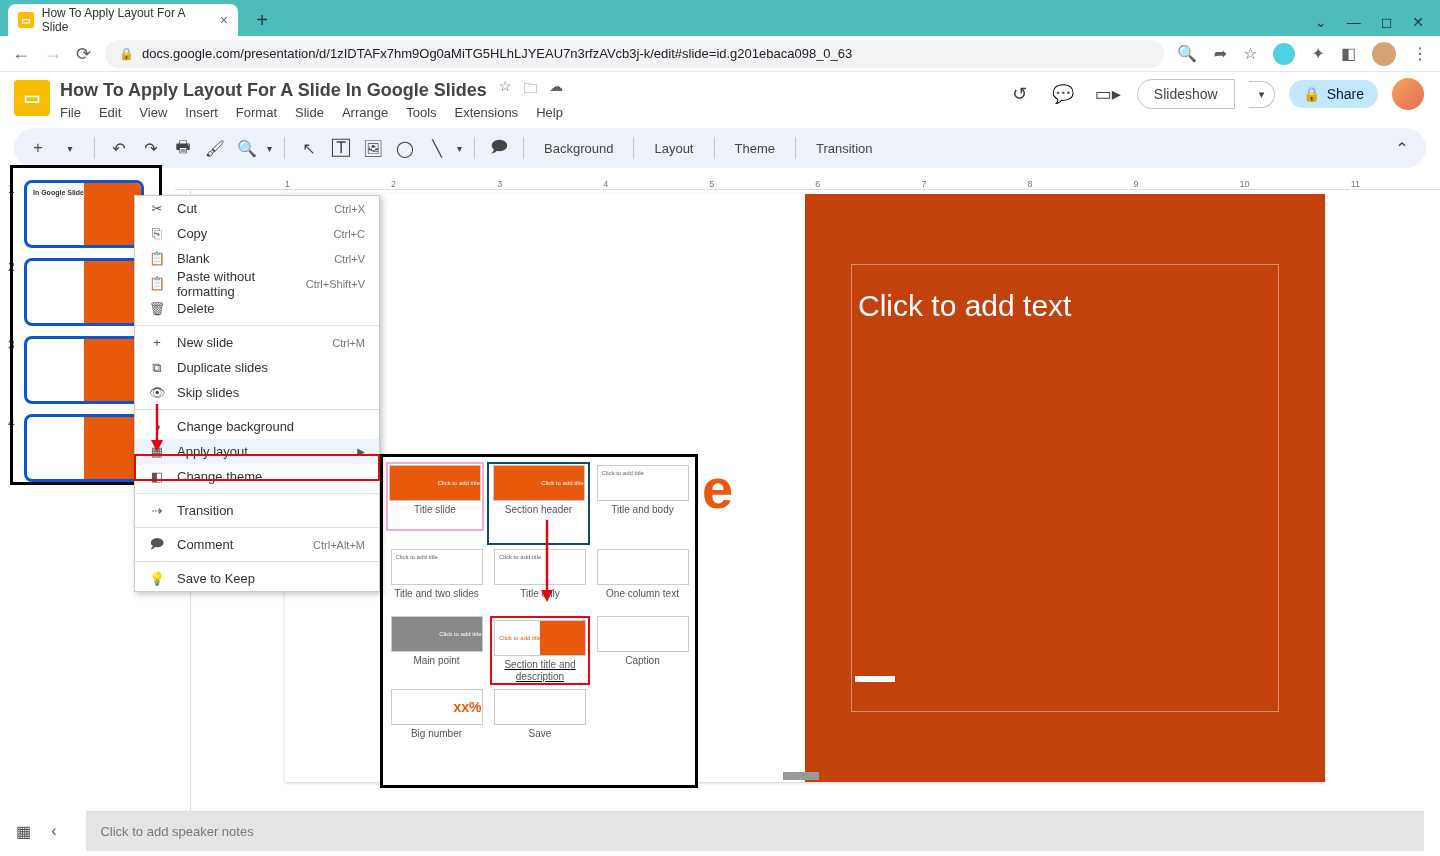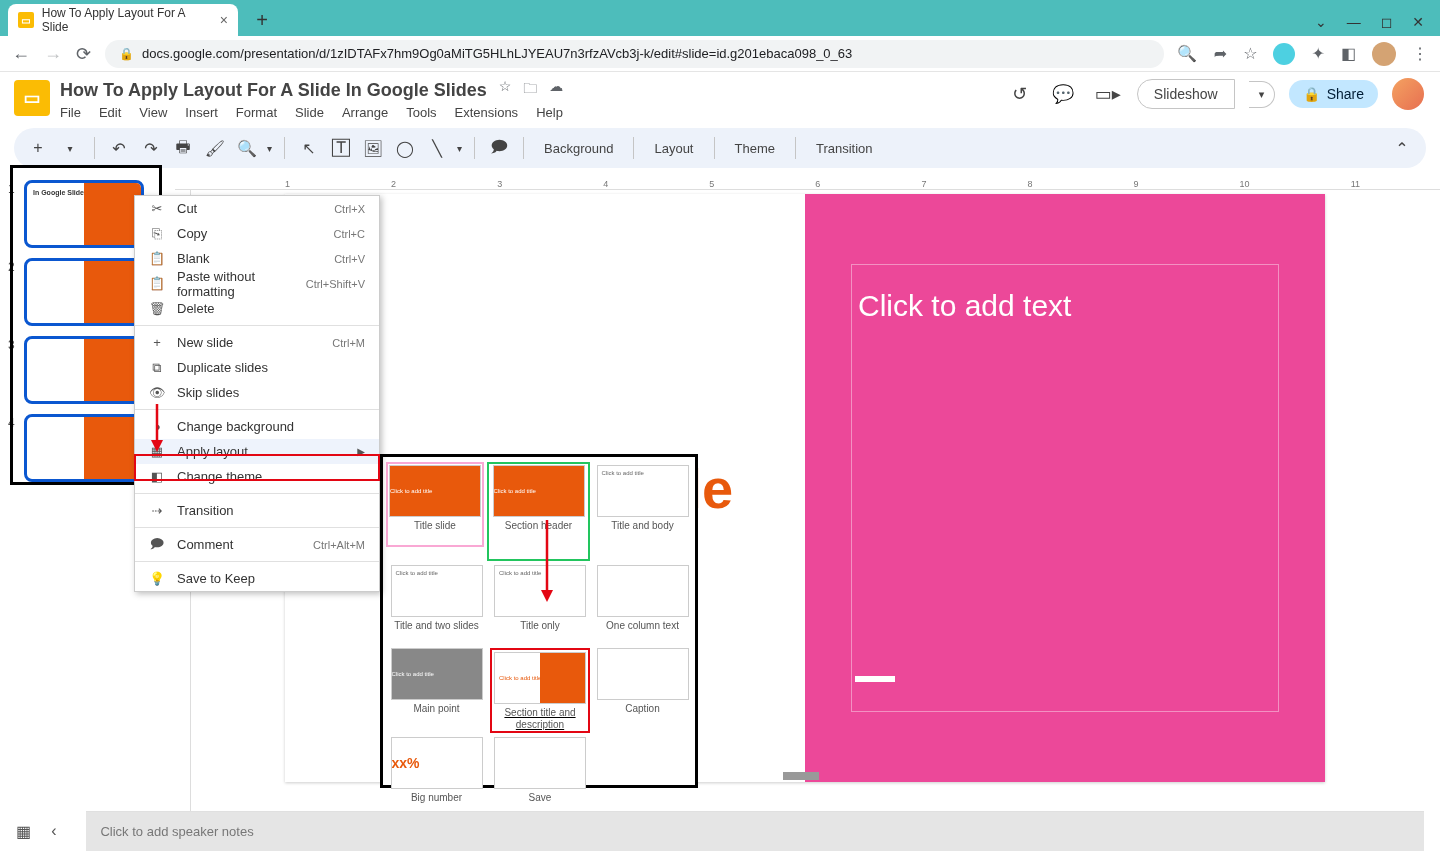--- a/index.html
+++ b/index.html
@@ -52,40 +52,40 @@
 .thumb .thumb-text { position:absolute; left:6px; top:6px; font-size:7px; font-weight:bold; color:#333; line-height:1.1; }
 .black-frame1 { position:absolute; left:10px; top:165px; width:152px; height:320px; border:3px solid #000; pointer-events:none; }
 .canvas-area { flex:1; position:relative; background:#fff; }
 .ruler-h { height:16px; border-bottom:1px solid #ddd; }
 .ruler-v { position:absolute; left:0; top:16px; width:16px; bottom:0; border-right:1px solid #ddd; }
 .ruler-ticks-h { position:absolute; left:110px; right:80px; top:0; height:16px; font-size:9px; color:#777; display:flex; justify-content:space-between; align-items:flex-end; padding-bottom:1px; }
 
 .slide-canvas { position:absolute; left:110px; top:20px; width:1040px; height:588px; background:#fff; box-shadow:0 1px 3px rgba(0,0,0,0.2); }
 .slide-left { position:absolute; left:0; top:0; bottom:0; width:520px; display:flex; align-items:center; justify-content:center; }
 .slide-title-ph { font-size:56px; font-weight:700; color:#e8590c; text-align:center; }
-.slide-right { position:absolute; right:0; top:0; bottom:0; width:520px; background:#ec4899; }
+.slide-right { position:absolute; right:0; top:0; bottom:0; width:520px; background:#c2410c; }
 .slide-text-box { position:absolute; left:46px; right:46px; top:70px; bottom:70px; border:1px solid rgba(255,255,255,0.4); padding:24px 0; }
 .slide-text { font-size:30px; color:#fff; padding-left:6px; }
 .slide-accent { position:absolute; left:50px; bottom:100px; width:40px; height:6px; background:#fff; }
 .canvas-flap { position:absolute; left:608px; top:598px; width:36px; height:8px; background:#999; }
 
 
 .ctx-menu { position:absolute; left:134px; top:195px; width:246px; background:#fff; border:1px solid #ccc; box-shadow:2px 2px 6px rgba(0,0,0,0.25); font-size:13px; color:#333; z-index:10; }
 .ctx-item { display:flex; align-items:center; height:25px; padding:0 14px; gap:12px; }
 .ctx-item.hover { background:#eef3fc; }
 .ctx-sc { margin-left:auto; font-size:11px; color:#777; }
 .ctx-sep { height:1px; background:#e0e0e0; margin:4px 0; }
 .ctx-arrow { margin-left:auto; font-size:10px; color:#555; }
 .ctx-hl { position:absolute; left:134px; top:454px; width:246px; height:27px; border:2px solid #e30613; z-index:11; pointer-events:none; }
 .ctx-ico { width:16px; text-align:center; color:#555; font-size:13px; }
 
 .black-frame2 { position:absolute; left:380px; top:454px; width:318px; height:334px; border:3px solid #000; background:#fff; z-index:9; padding:8px 6px; }
 .lay-grid { display:grid; grid-template-columns:repeat(3,1fr); gap:4px 6px; }
 .lay-cell { display:flex; flex-direction:column; align-items:center; }
-.lay-thumb { width:92px; height:52px; border:1px solid #ccc; background:#fff; position:relative; font-size:6px; display:flex; align-items:center; justify-content:flex-start; overflow:hidden; }
+.lay-thumb { width:92px; height:36px; border:1px solid #ccc; background:#fff; position:relative; font-size:6px; display:flex; align-items:center; justify-content:flex-end; overflow:hidden; }
 .lay-thumb.orange { background:#e8590c; color:#fff; }
 .lay-thumb.grey { background:#888; color:#fff; }
 .lay-thumb.half::before { content:''; position:absolute; right:0; top:0; bottom:0; width:50%; background:#e8590c; }
 .lay-label { font-size:10px; color:#555; text-align:center; margin-top:3px; line-height:1.2; height:24px; }
 .lay-hl-outer { border:2px solid #e30613; padding:2px 2px 0 2px;text-decoration:underline; }
 .xx { color:#e8590c; font-weight:bold; font-size:14px; }
 
 
 .arrow1 { position:absolute; left:147px; top:404px; z-index:12; }
 .arrow2 { position:absolute; left:537px; top:520px; z-index:12; }
@@ -332,21 +332,21 @@
 <div class="ctx-hl"></div>
 
 <div class="black-frame2">
   <div class="lay-grid">
     <div class="lay-cell" style="border:2px solid #f9a8d4; padding:1px; margin:-3px 0 14px -3px;">
       <div class="lay-thumb orange">
           <span>Click to add title</span>
         </div>
       <div class="lay-label">Title slide</div>
     </div>
-    <div class="lay-cell" style="border:2px solid #22c55e; padding:1px; margin:-3px 0 0 -3px;">
+    <div class="lay-cell" style="border:2px solid #0c4a6e; padding:1px; margin:-3px 0 0 -3px;">
       <div class="lay-thumb orange">
           <span>Click to add title</span>
         </div>
       <div class="lay-label">Section header</div>
     </div>
     <div class="lay-cell">
       <div class="lay-thumb">
           <span style="position:absolute;top:4px;left:4px;color:#666">Click to add title</span>
         </div>
       <div class="lay-label">Title and body</div>

